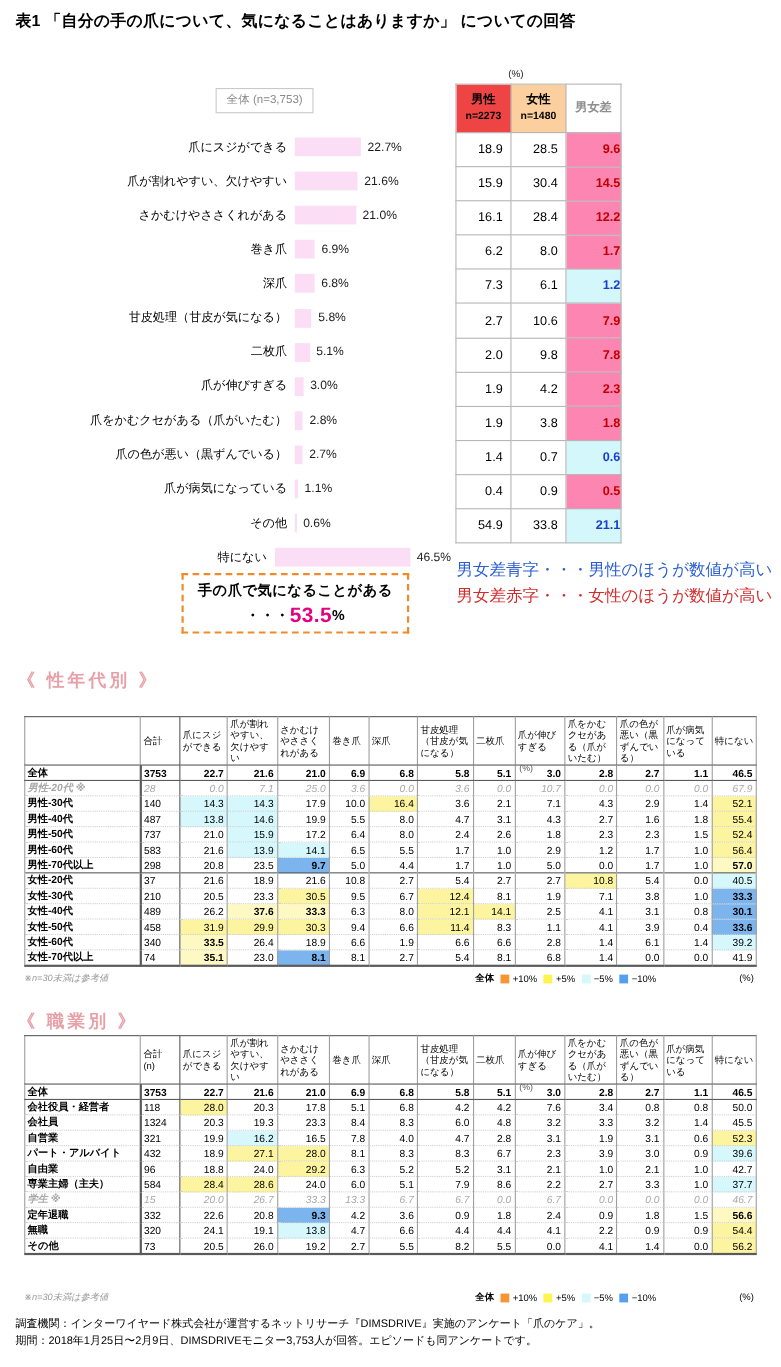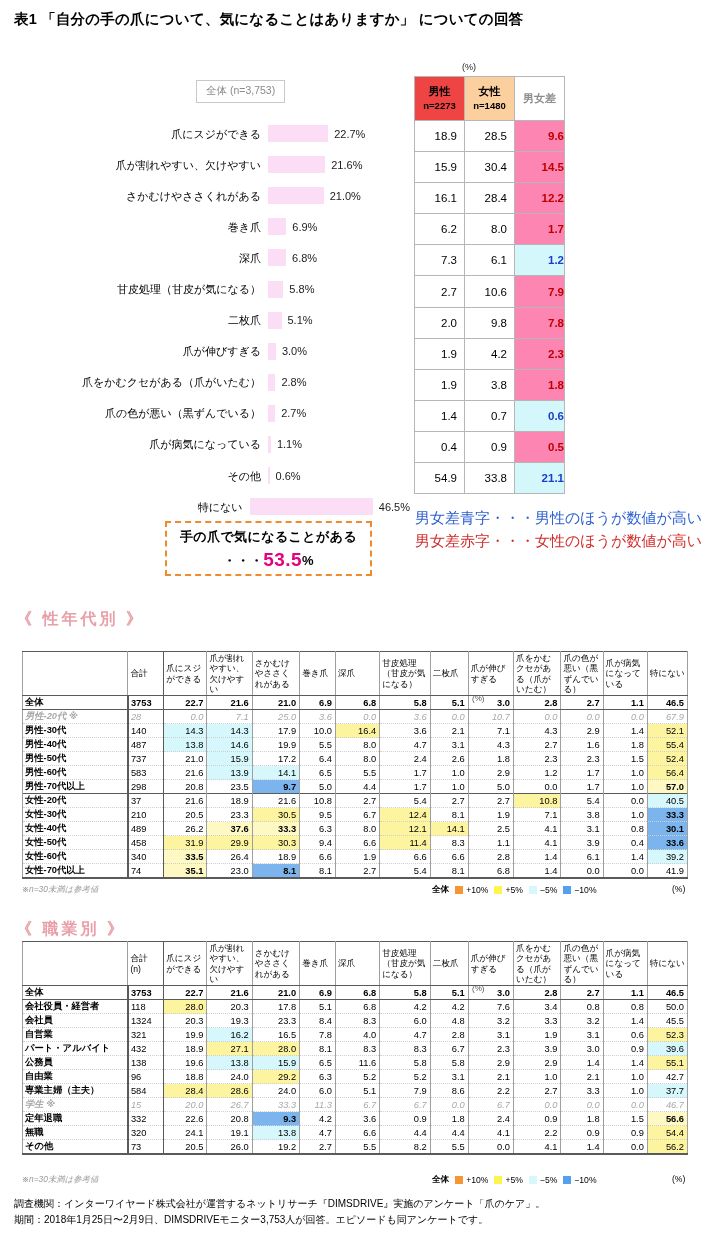--- a/index.html
+++ b/index.html
@@ -816,36 +816,20 @@
           <td class="num">8.3</td>
           <td class="num">8.3</td>
           <td class="num">6.7</td>
           <td class="num">2.3</td>
           <td class="num">3.9</td>
           <td class="num">3.0</td>
           <td class="num">0.9</td>
           <td class="num h-dn5">39.6</td>
         </tr>
         <tr>
-          <td class="rowlab">公務員</td>
-          <td class="cnt">138</td>
-          <td class="num">19.6</td>
-          <td class="num h-dn5">13.8</td>
-          <td class="num h-dn5">15.9</td>
-          <td class="num">6.5</td>
-          <td class="num">11.6</td>
-          <td class="num">5.8</td>
-          <td class="num">5.8</td>
-          <td class="num">2.9</td>
-          <td class="num">2.9</td>
-          <td class="num">1.4</td>
-          <td class="num">1.4</td>
-          <td class="num h-up5">55.1</td>
-        </tr>
-        <tr>
           <td class="rowlab">自由業</td>
           <td class="cnt">96</td>
           <td class="num">18.8</td>
           <td class="num">24.0</td>
           <td class="num h-up5">29.2</td>
           <td class="num">6.3</td>
           <td class="num">5.2</td>
           <td class="num">5.2</td>
           <td class="num">3.1</td>
           <td class="num">2.1</td>
@@ -869,21 +853,21 @@
           <td class="num">3.3</td>
           <td class="num">1.0</td>
           <td class="num h-dn5">37.7</td>
         </tr>
         <tr class="ref">
           <td class="rowlab">学生 ※</td>
           <td class="cnt">15</td>
           <td class="num">20.0</td>
           <td class="num">26.7</td>
           <td class="num">33.3</td>
-          <td class="num">11.3</td>
+          <td class="num">13.3</td>
           <td class="num">6.7</td>
           <td class="num">6.7</td>
           <td class="num">0.0</td>
           <td class="num">6.7</td>
           <td class="num">0.0</td>
           <td class="num">0.0</td>
           <td class="num">0.0</td>
           <td class="num">46.7</td>
         </tr>
         <tr>

